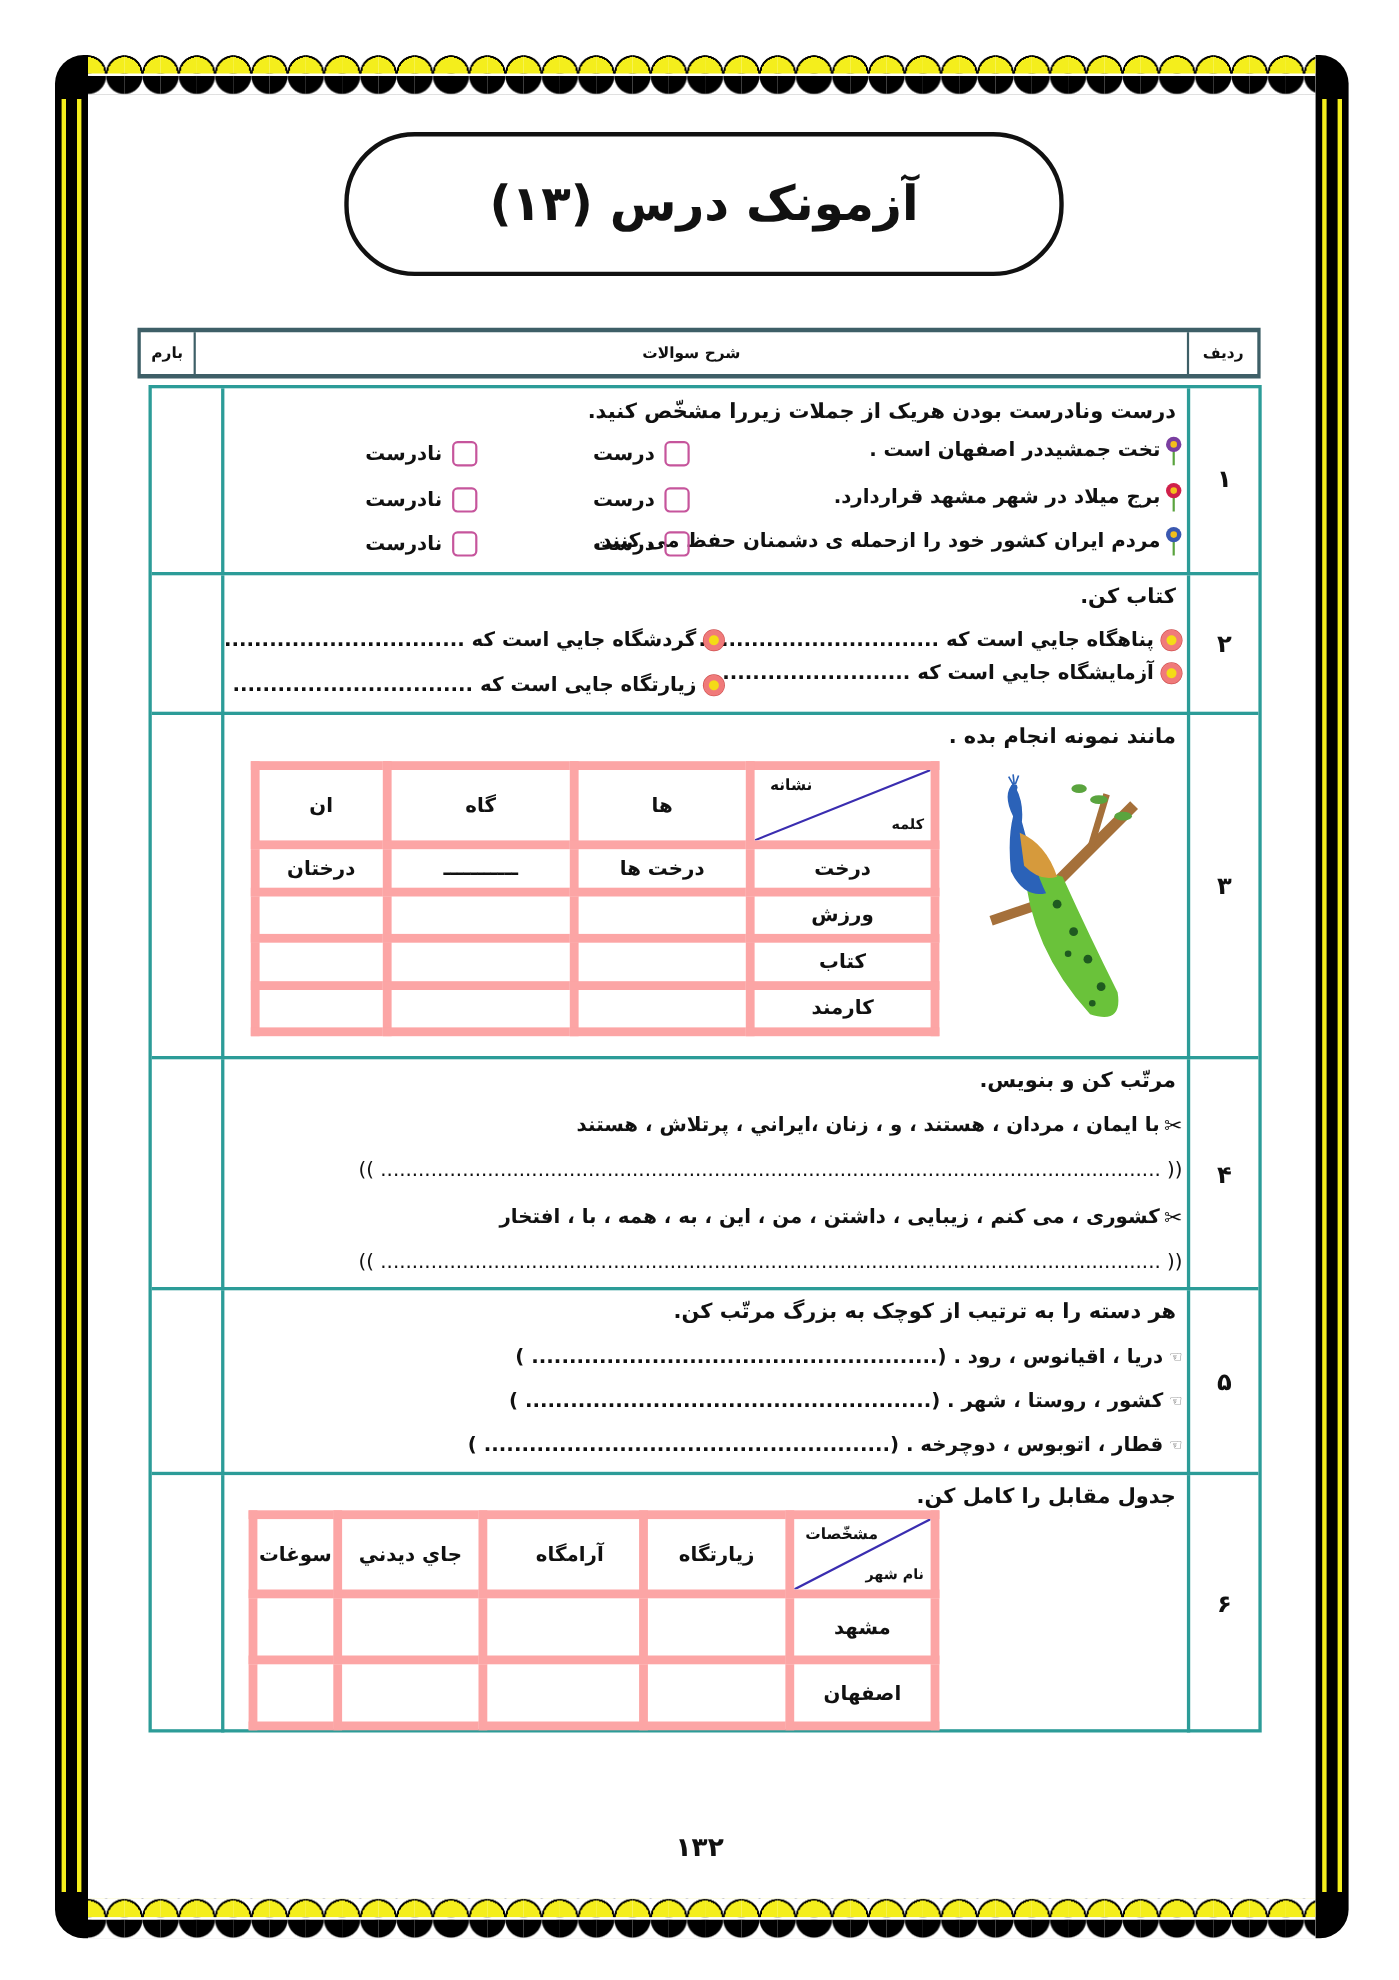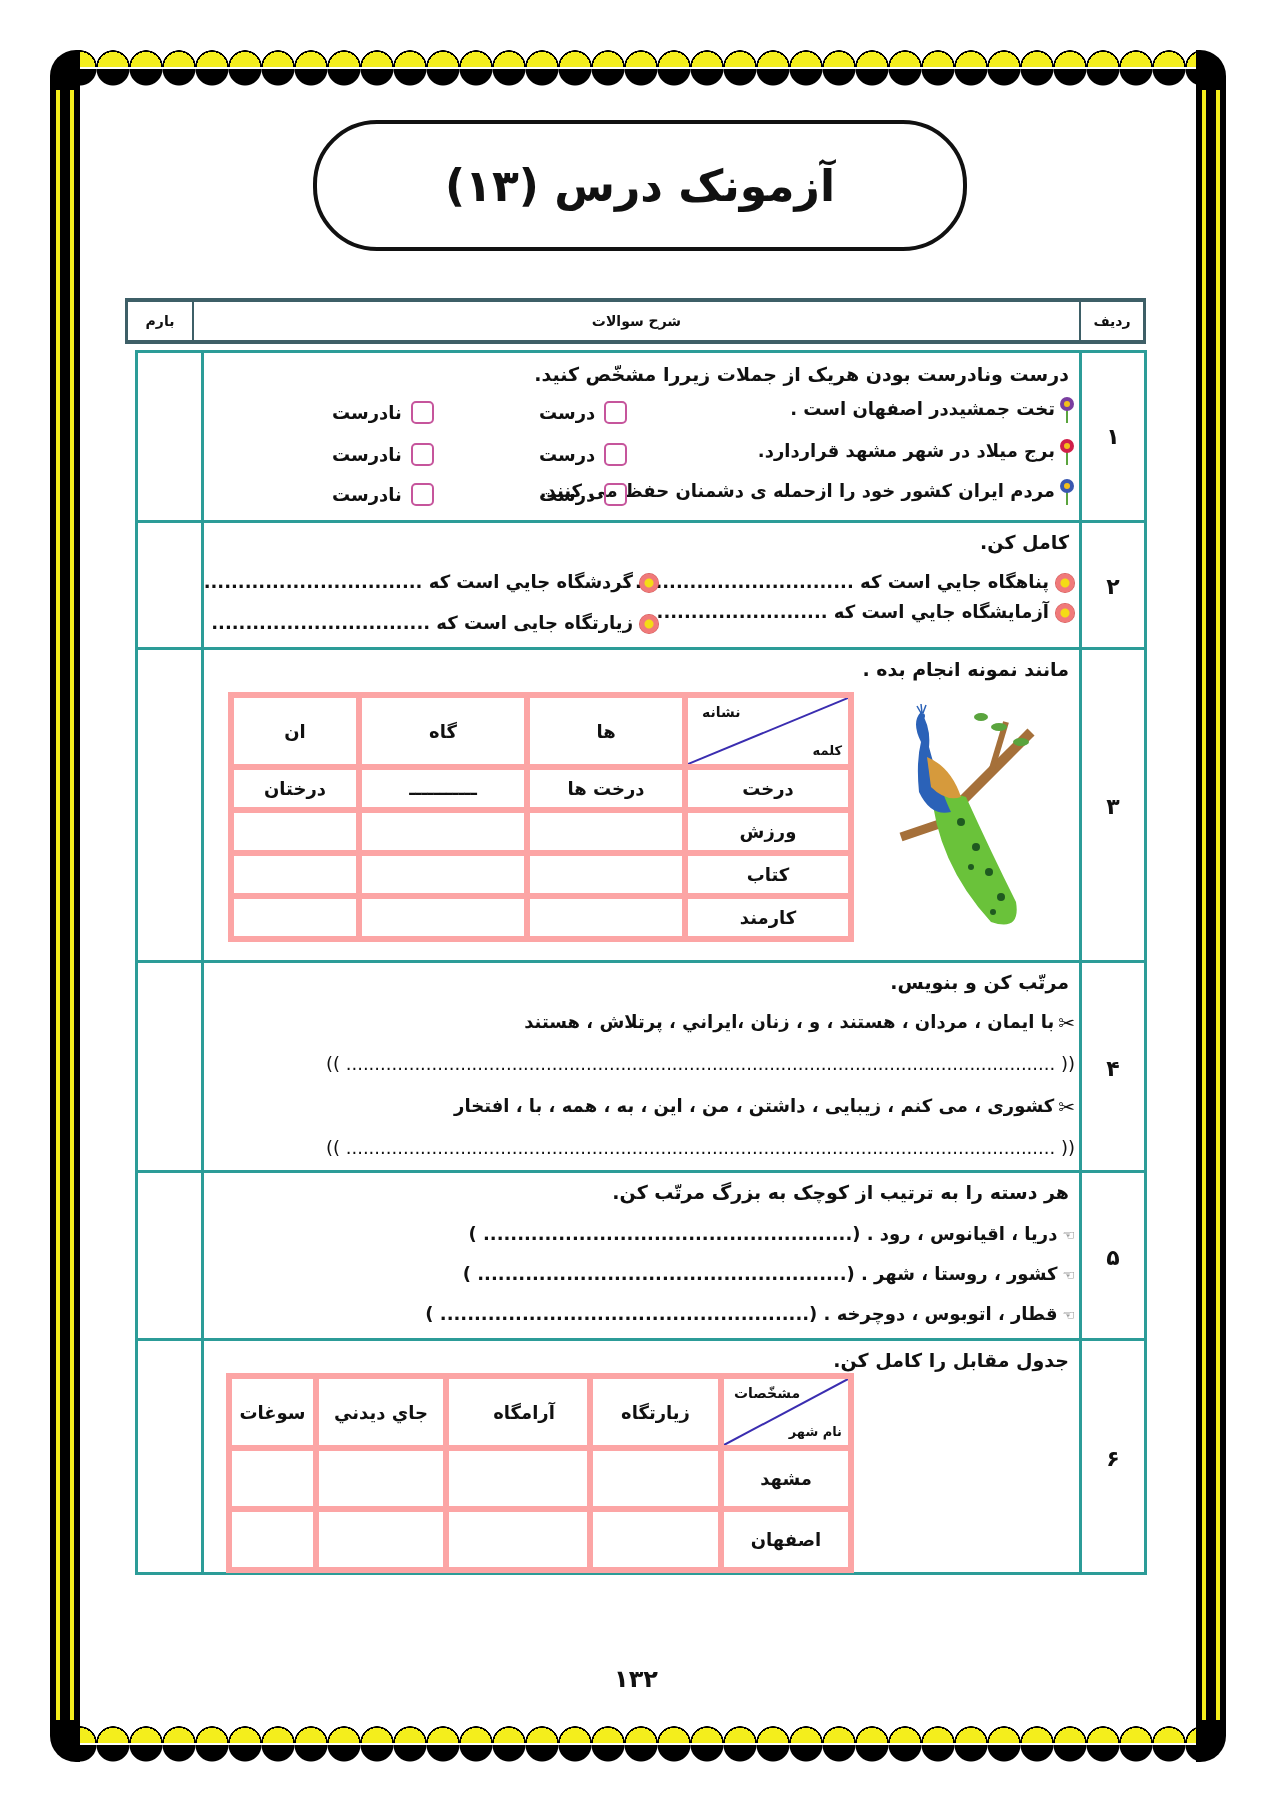--- a/index.html
+++ b/index.html
@@ -39,21 +39,21 @@
     justify-content:center; }
   .title-pill span { font-size:44px; font-weight:bold; direction:rtl; }
 
   
   .hdr { position:absolute; left:125px; top:298px; width:1015px; height:38px;
     border:3px solid #3e5f67; border-top-width:4px; border-bottom-width:4px; display:flex;
     direction:rtl; font-size:14px; font-weight:bold; }
   .hdr div { display:flex; align-items:center; justify-content:center; }
   .hdr .c-radif { width:62px; border-left:2px solid #3e5f67; }
   .hdr .c-desc { flex:1; border-left:2px solid #3e5f67; }
-  .hdr .c-barem { width:64px; }
+  .hdr .c-barem { width:48px; }
 
   
   .main { position:absolute; left:135px; top:350px; width:1012px; height:1225px;
     border:3px solid #2c9c98; box-sizing:border-box; direction:rtl; }
   .row { position:absolute; left:0; right:0; border-top:3px solid #2c9c98; }
   .row.first { border-top:none; }
   .col-radif { position:absolute; right:0; top:0; bottom:0; width:62px;
     border-left:3px solid #2c9c98; display:flex; align-items:center; justify-content:center;
     font-size:22px; font-weight:bold; }
   .col-barem { position:absolute; left:0; top:0; bottom:0; width:63px;
@@ -71,21 +71,21 @@
   .flower .stem { position:absolute; left:7px; top:12px; width:2px; height:14px; background:#5aa43e; }
   .flower .ctr { position:absolute; left:5px; top:4px; width:6px; height:6px; border-radius:50%; background:#f3c01a; }
   .flower2 { display:inline-block; width:20px; height:20px; border-radius:50%;
     background:radial-gradient(circle, #f4dc16 0 4px, #f07a7a 5px 9px, #c54040 10px);
     vertical-align:middle; margin-left:6px; }
   .bfly { display:inline-block; font-size:20px; margin-left:4px; vertical-align:middle; }
   .hand { display:inline-block; font-size:14px; margin-left:5px; vertical-align:middle; color:#444; }
 
   
   table.pink { position:absolute; border-collapse:collapse; direction:rtl; }
-  table.pink td { border:6px solid #fca5a5; text-align:center; font-size:18px; font-weight:bold;
+  table.pink td { border:8px solid #fca5a5; text-align:center; font-size:18px; font-weight:bold;
     padding:0; position:relative; }
   .diag { position:absolute; inset:0; overflow:hidden; }
   .diag svg { position:absolute; inset:0; width:100%; height:100%; }
   .diag .tl { position:absolute; top:6px; right:8px; font-size:14px; font-weight:bold; }
   .diag .br { position:absolute; bottom:6px; right:6px; font-size:13px; font-weight:bold; }
 
   .peacock { position:absolute; }
   .pagenum { position:absolute; left:0; width:1272px; top:1665px; text-align:center;
     font-size:24px; font-weight:bold; }
 </style>
@@ -160,21 +160,21 @@
         <span class="chk"></span>
         <span>نادرست</span>
       </div>
     </div>
   </div>
 
   <div class="row" style="top:167px;height:127px;">
     <div class="col-radif">۲</div>
     <div class="col-barem"></div>
     <div class="col-body">
-      <div class="q" style="top:8px;">کامل کن.</div>
+      <div class="q" style="top:8px;">کتاب کن.</div>
       <div class="txt" style="right:4px;top:48px;">
         <span class="flower2"></span><span>پناهگاه جایي است که ................................</span>
       </div>
       <div class="txt" style="right:420px;top:48px;">
         <span class="flower2"></span><span>گردشگاه جایي است که ................................</span>
       </div>
       <div class="txt" style="right:4px;top:78px;">
         <span class="flower2"></span><span>آزمایشگاه جایي است که .........................</span>
       </div>
       <div class="txt" style="right:420px;top:89px;">

